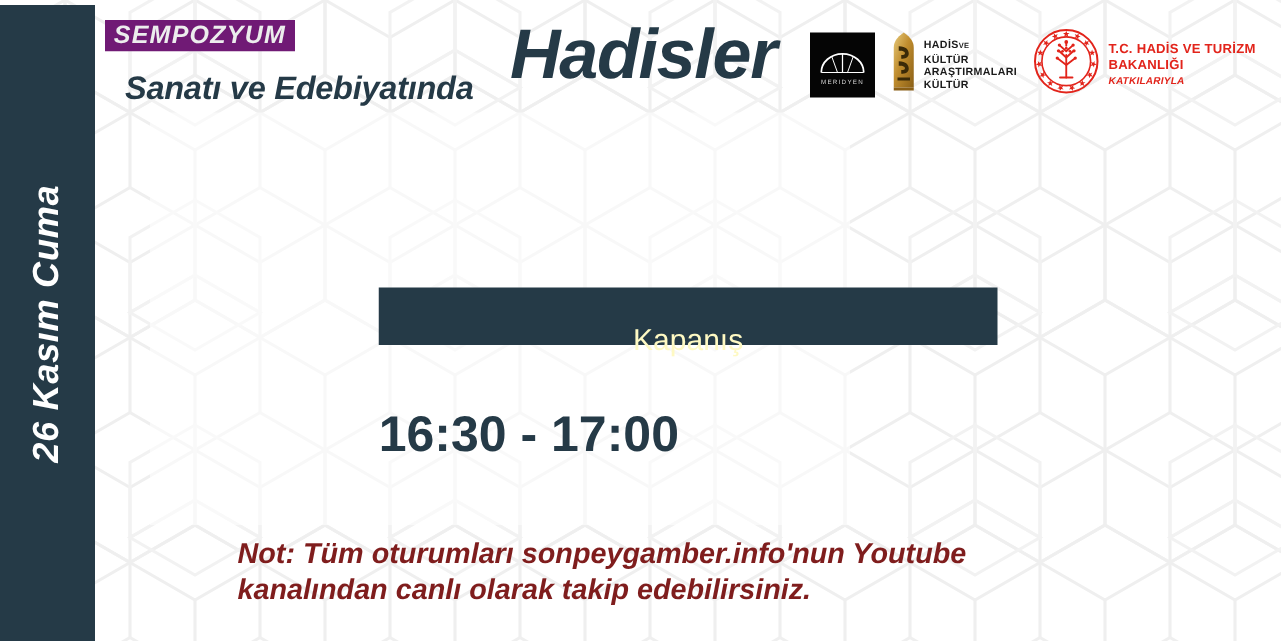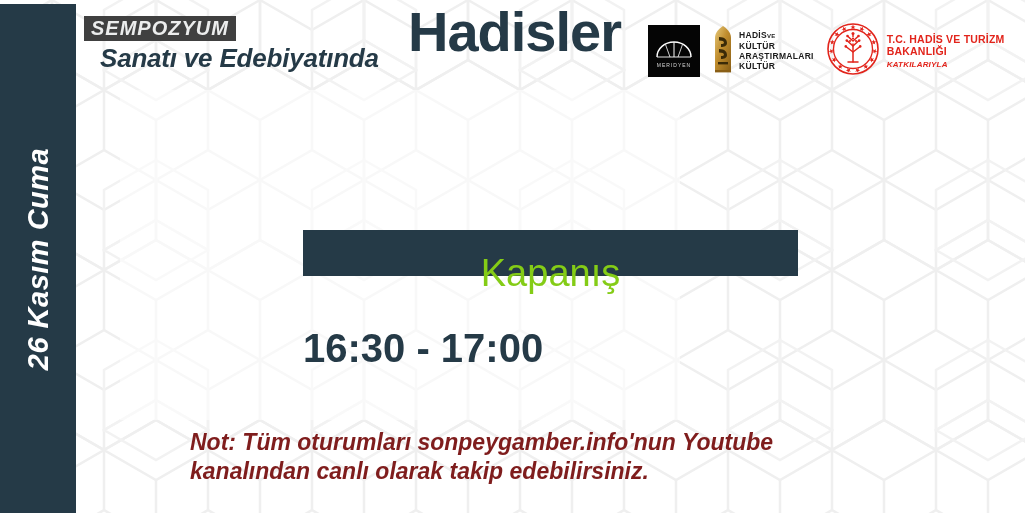--- a/index.html
+++ b/index.html
@@ -57,53 +57,54 @@
     white-space:nowrap;
     line-height:1.05;
   }
   .title-line1{
     display:flex;
     align-items:baseline;
     gap:8px;
   }
   .sempozyum-tag{
     display:inline-block;
-    background:#404040;
+    background:#701a75;
     color:#eceded;
     font-size:20px;
     font-weight:bold;
     font-style:italic;
     letter-spacing:1px;
     padding:1px 7px 2px 7px;
     line-height:1.12;
   }
   .title-sub{
     color:#253a47;
     font-size:26px;
     font-weight:bold;
     font-style:italic;
     letter-spacing:-0.2px;
   }
   .title-line2{
-    margin-top:4px;
+    margin-top:16px;
     color:#253a47;
     font-size:26px;
     font-weight:bold;
     font-style:italic;
     letter-spacing:-0.2px;
     padding-left:16px;
   }
   #main-title{
     position:absolute;
-    left:332px;top:4px;
+    left:332px;top:15px;
     color:#253a47;
     font-size:56px;
     font-weight:bold;
     letter-spacing:-1px;
     line-height:1;
+    font-style:italic;
   }
   
   #logos{
     position:absolute;
     left:572px;top:22px;
     display:flex;
     align-items:center;
     gap:12px;
   }
   .logo-meridyen{
@@ -152,22 +153,22 @@
   
   #session-banner{
     position:absolute;
     left:303px;top:230px;
     width:495px;height:46px;
     background:#253a47;
     display:flex;align-items:center;justify-content:center;
     z-index:4;
   }
   #session-banner .session-title{
-    color:#84cc16;
-    font-size:38px;
+    color:#fef9c3;
+    font-size:24px;
     letter-spacing:0px;
     line-height:1;
     margin-top:40px;
   }
   #session-time{
     position:absolute;
     left:303px;top:326px;
     width:495px;
     color:#253a47;
     font-size:40px;

